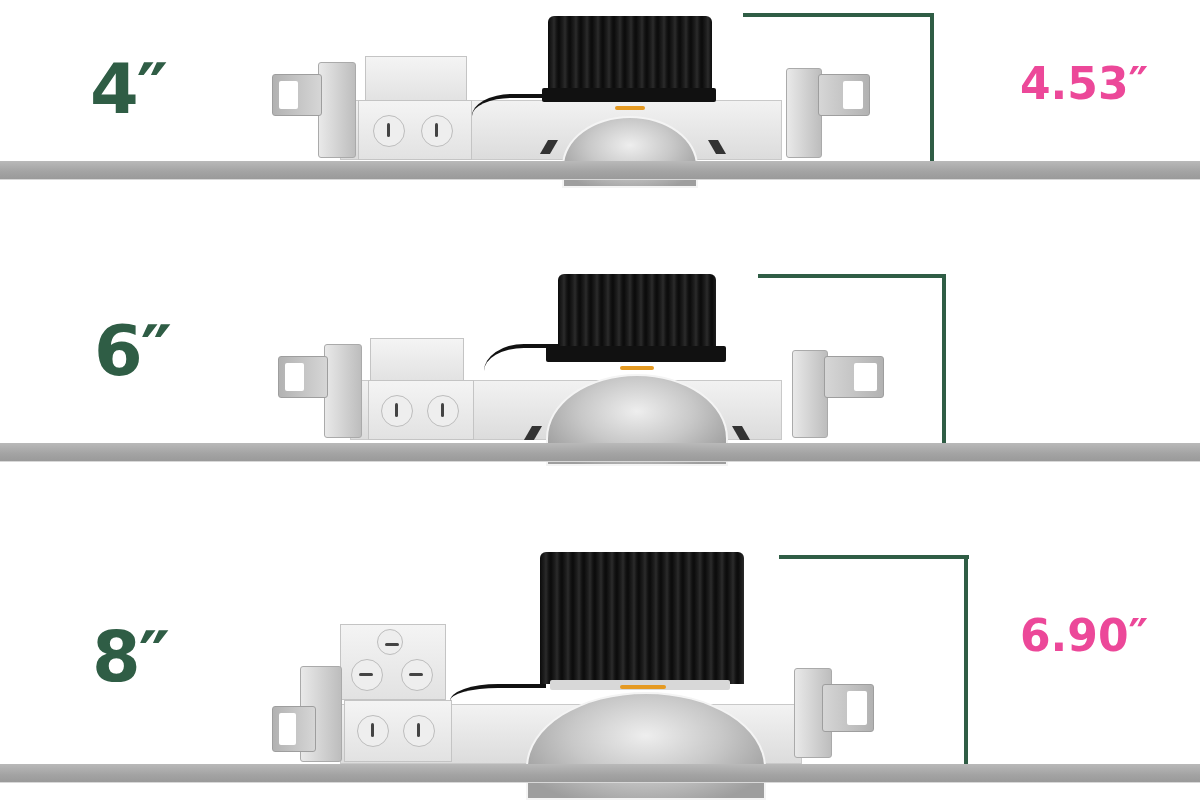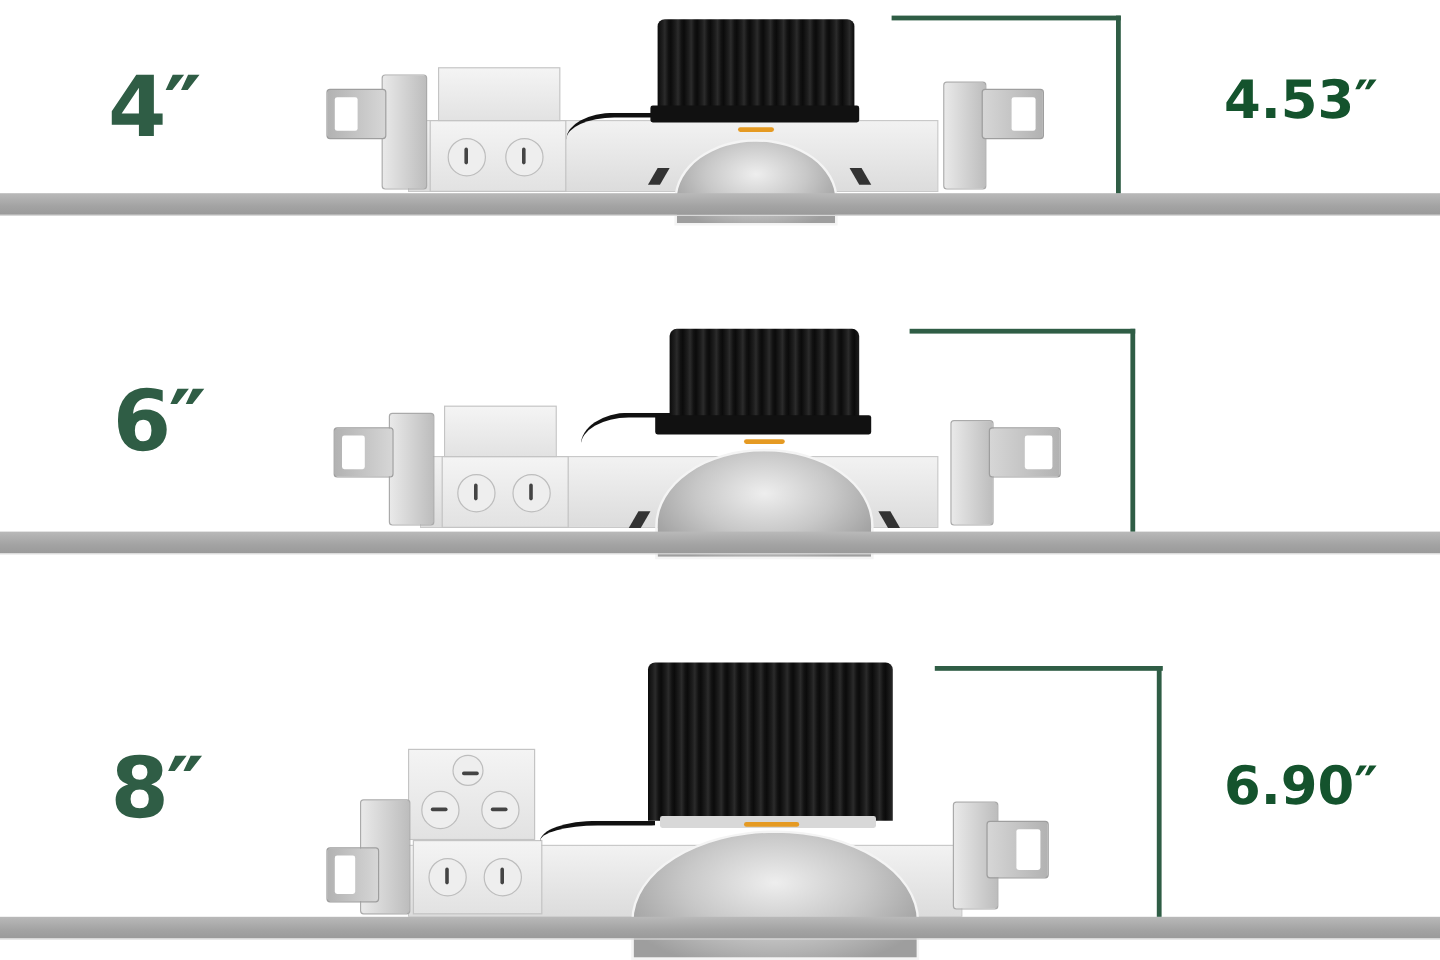--- a/index.html
+++ b/index.html
@@ -3,21 +3,21 @@
   <meta charset="utf-8">
   <style>
     html, body { margin: 0; padding: 0; background: #ffffff; }
     body { width: 1200px; height: 800px; position: relative; overflow: hidden; font-family: "DejaVu Sans", sans-serif; }
     .row { position: absolute; left: 0; width: 1200px; }
     .size-label {
       position: absolute; color: #2f5d45; font-family: "DejaVu Sans", sans-serif;
       font-weight: bold; font-size: 70px; letter-spacing: -2px;
     }
     .dim-label {
-      position: absolute; color: #14532d; font-family: "DejaVu Sans", sans-serif;
+      position: absolute; color: #ec4899; font-family: "DejaVu Sans", sans-serif;
       font-weight: bold; font-size: 44px; letter-spacing: 0px;
     }
     .ceiling {
       position: absolute; left: 0; width: 1200px; height: 18px;
       background: linear-gradient(#b9b9b9, #a3a3a3 60%, #9a9a9a);
       border-bottom: 1px solid #d8d8d8;
     }
     .bracket-h { position: absolute; height: 4px; background: #2f5d45; }
     .bracket-v { position: absolute; width: 4px; background: #2f5d45; }
     .fixture { position: absolute; }
@@ -130,21 +130,21 @@
     <div class="tab-slot" style="left:736px;top:426px;transform:skewX(30deg);"></div>
   </div>
 
   <div class="ceiling" style="top:443px;"></div>
   <div class="bracket-h" style="left:758px;top:274px;width:188px;"></div>
   <div class="bracket-v" style="left:942px;top:274px;height:169px;"></div>
 </div>
 
 <div class="row" style="top:0;height:800px;">
   <div class="size-label" style="left:92px;top:616px;">8″</div>
-  <div class="dim-label" style="left:1020px;top:630px;">6.90″</div>
+  <div class="dim-label" style="left:1020px;top:610px;">6.90″</div>
 
   <div class="fixture">
     <div class="plate" style="left:340px;top:704px;width:460px;height:58px;"></div>
 
     <div class="jbox" style="left:340px;top:624px;width:104px;height:74px;">
       <div class="knock h" style="left:36px;top:4px;width:24px;height:24px;"></div>
       <div class="knock h" style="left:10px;top:34px;"></div>
       <div class="knock h" style="left:60px;top:34px;"></div>
     </div>
     <div class="jbox" style="left:344px;top:700px;width:106px;height:60px;">

